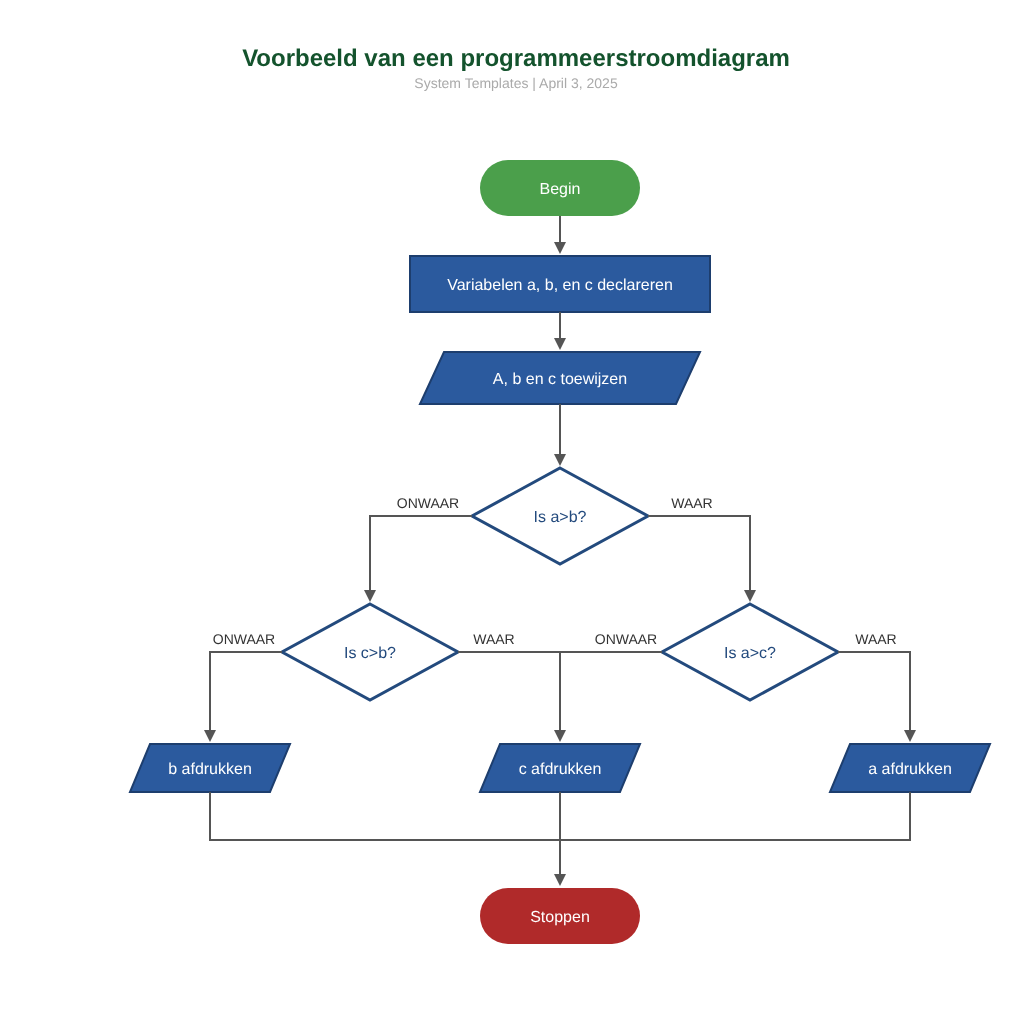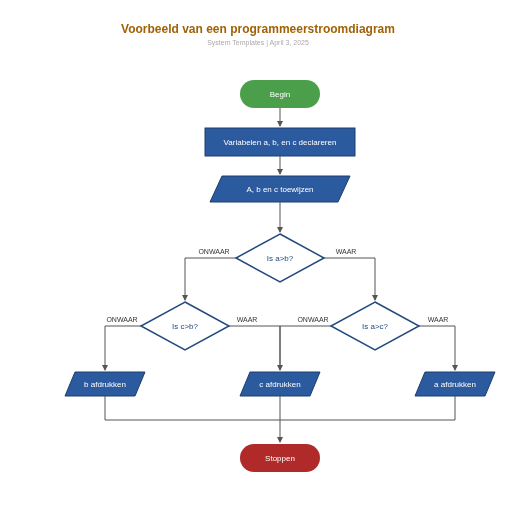--- a/index.html
+++ b/index.html
@@ -11,21 +11,21 @@
     background: #fff;
     position: relative;
   }
   .header {
     text-align: center;
     padding-top: 22px;
   }
   .title {
     font-size: 12px;
     font-weight: 600;
-    color: #a16207;
+    color: #14532d;
   }
   .subtitle {
     font-size: 7px;
     color: #aaa;
     margin-top: 3px;
   }
   svg {
     position: absolute;
     top: 0;
     left: 0;

